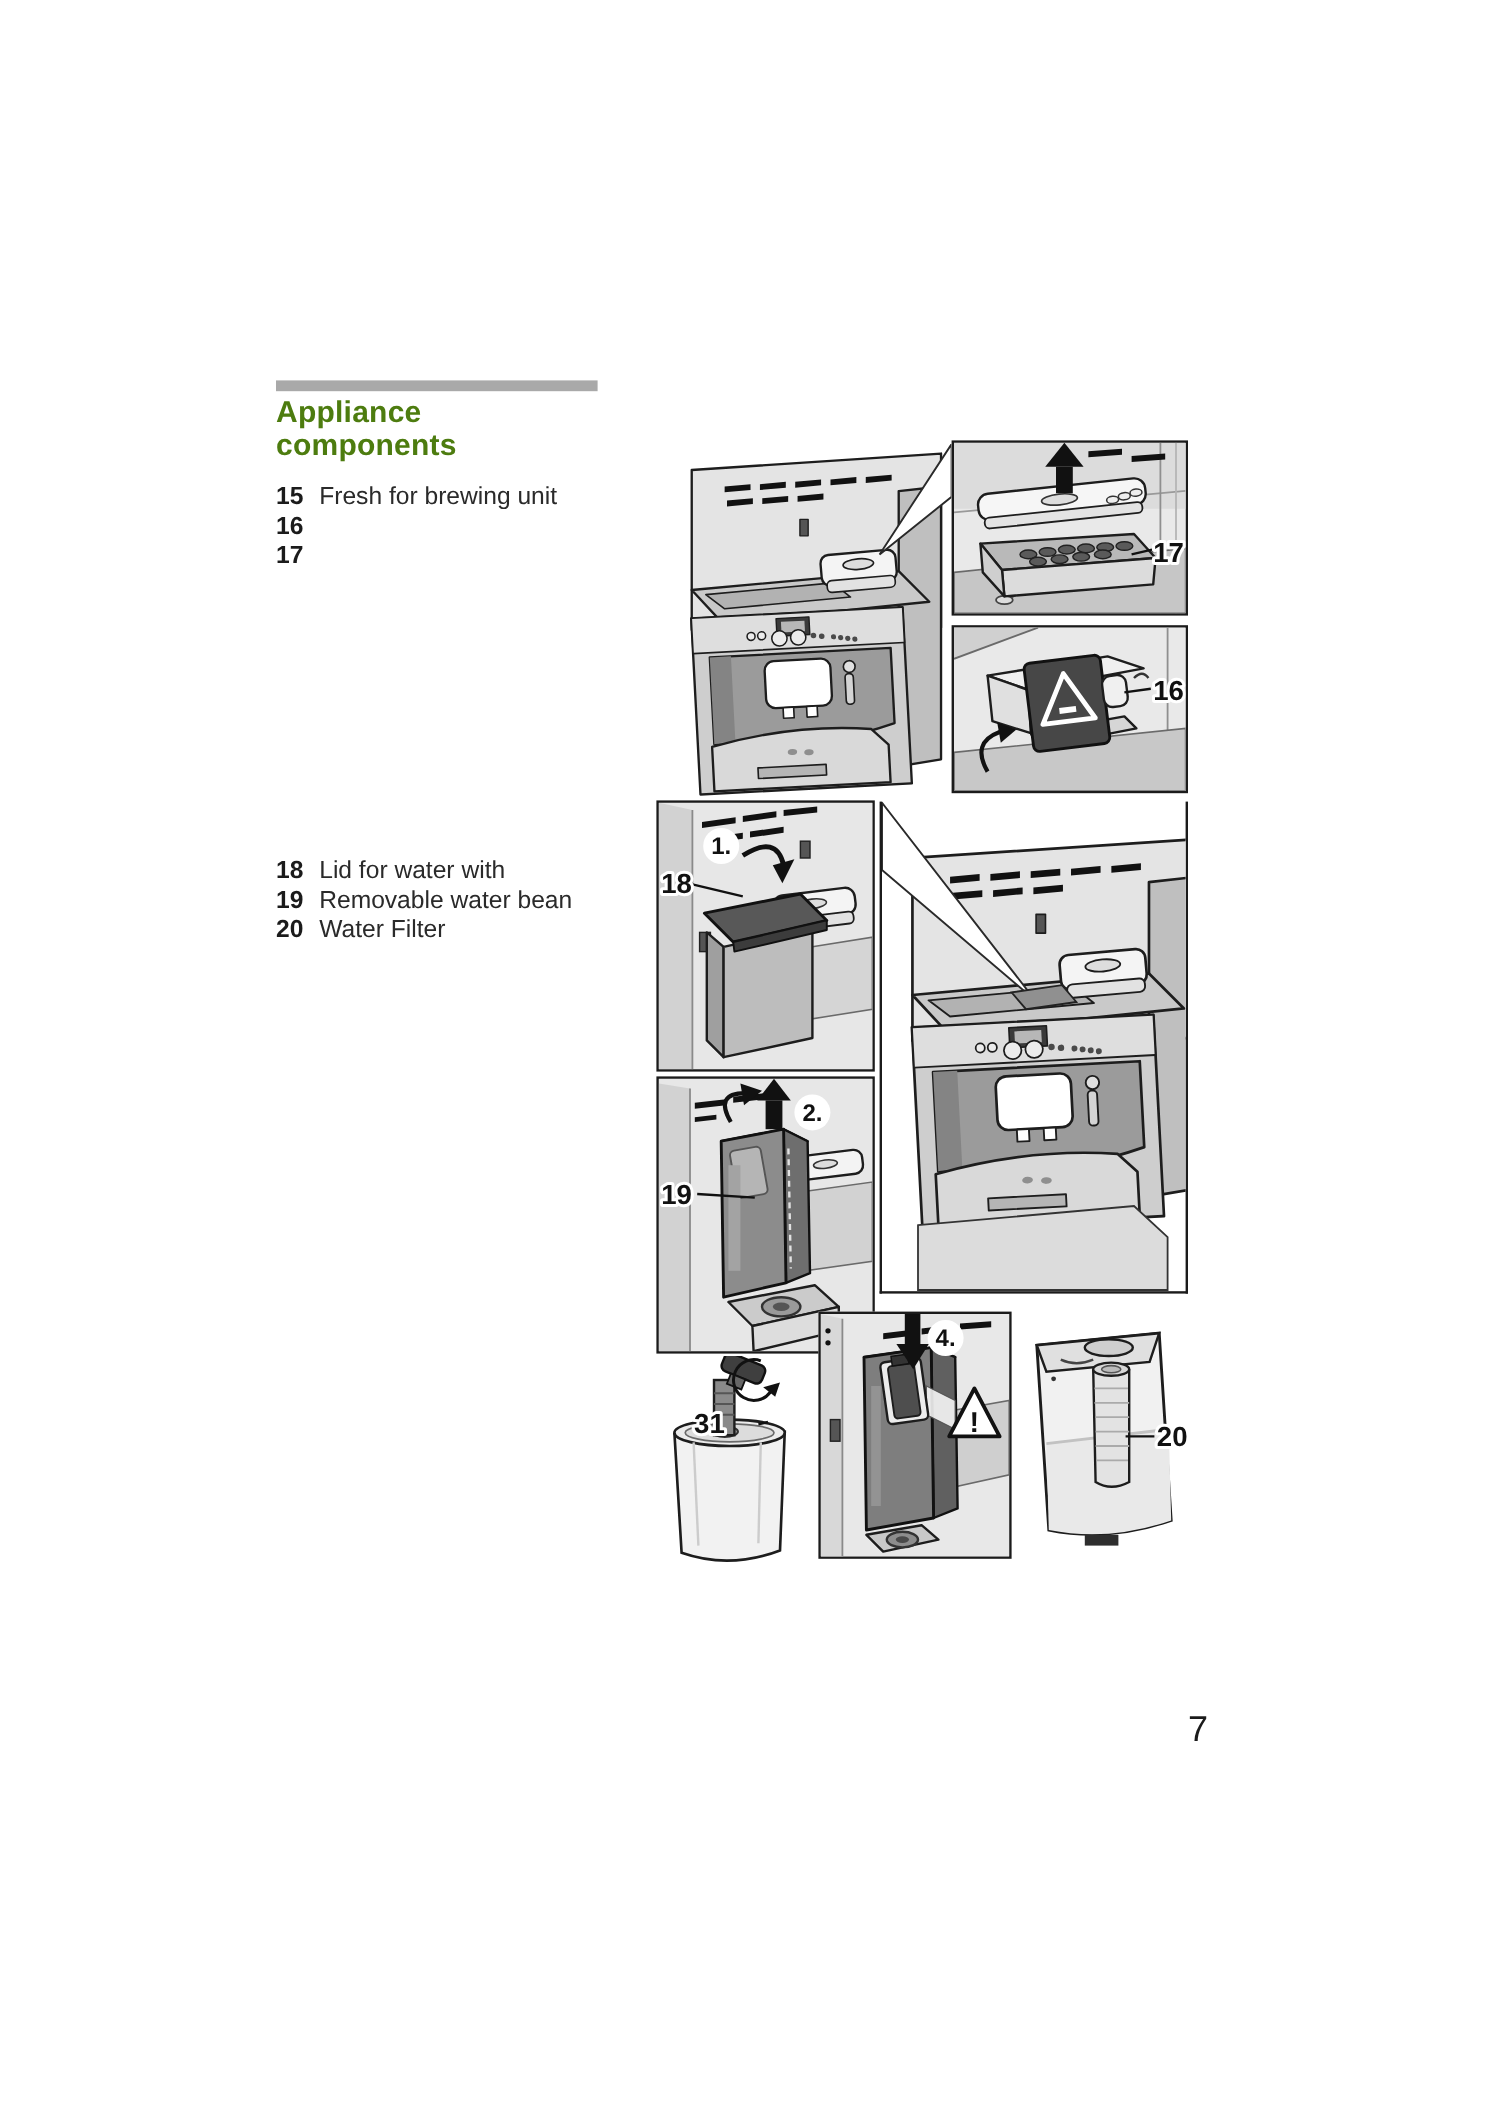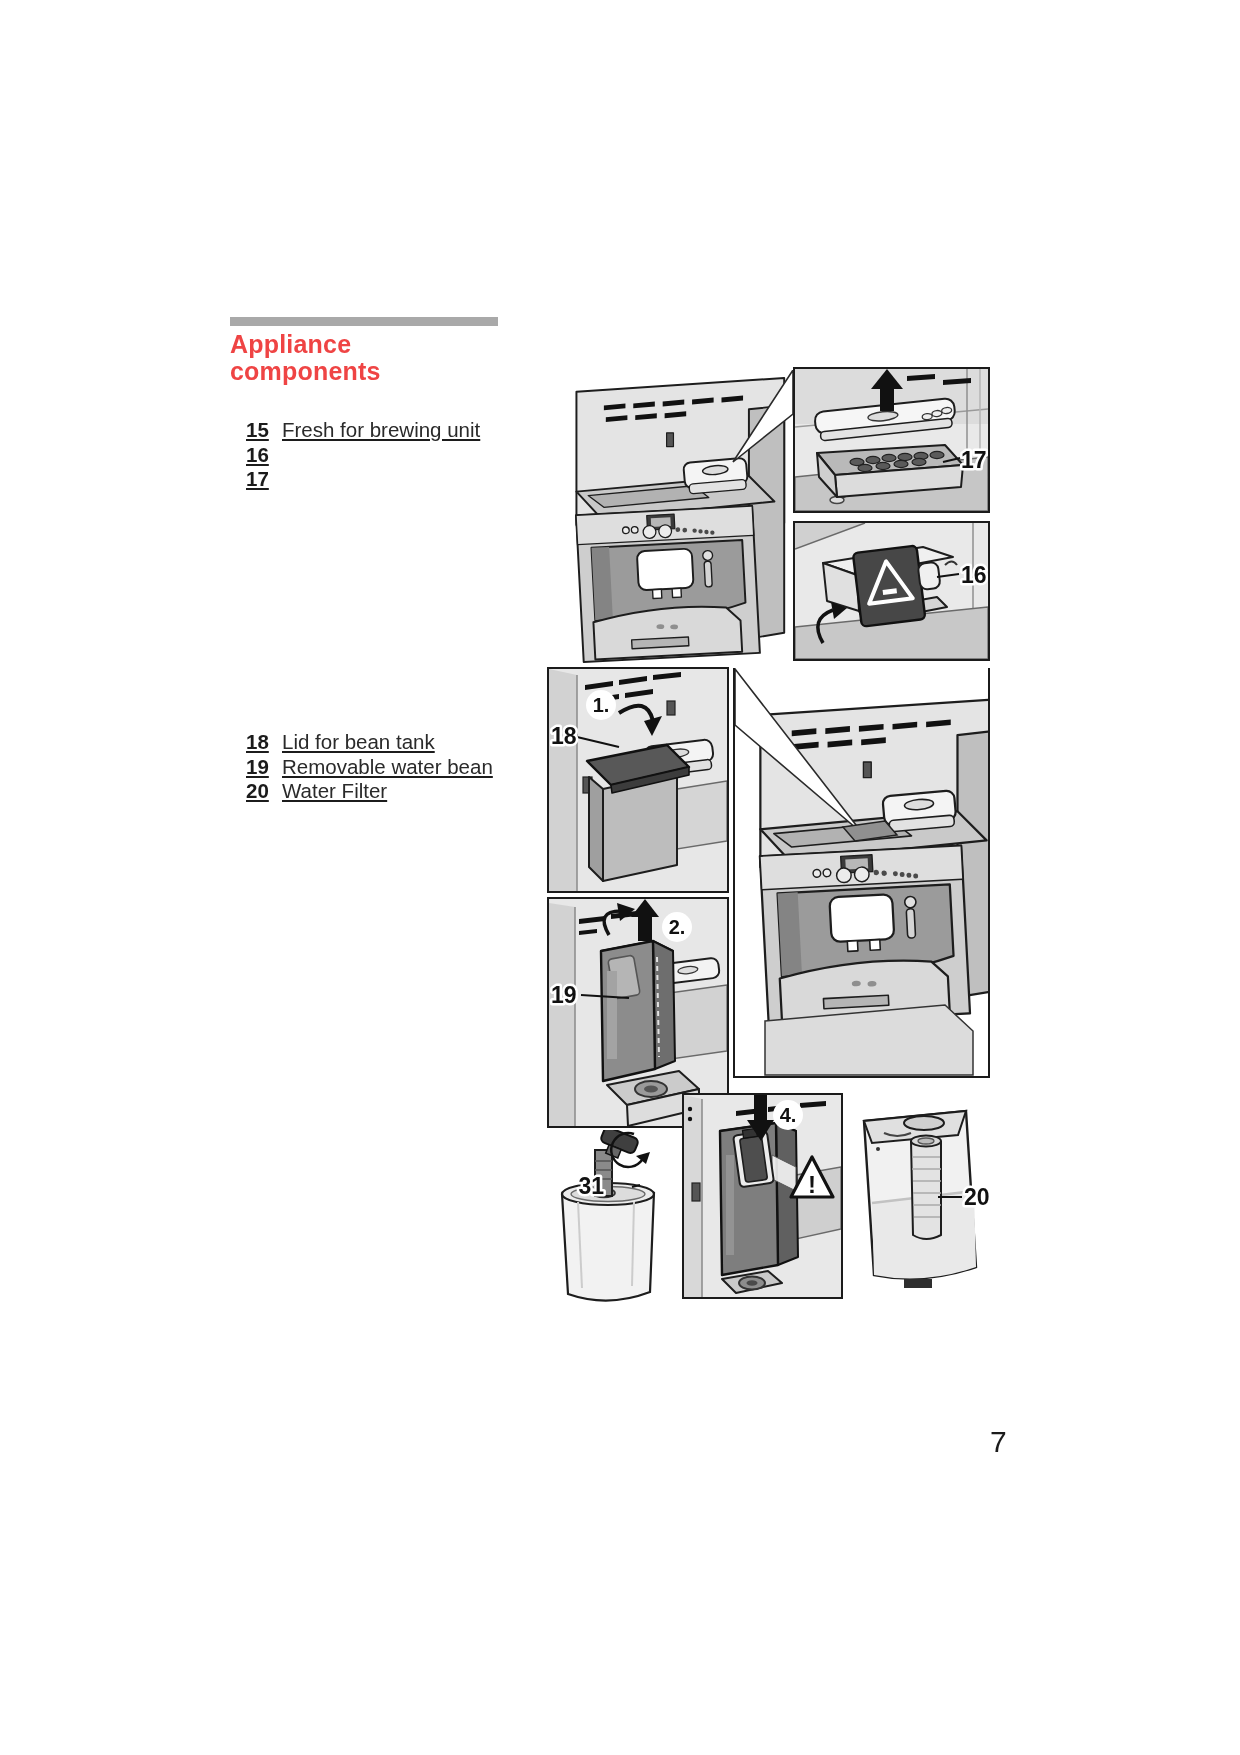--- a/index.html
+++ b/index.html
@@ -1,21 +1,21 @@
 <!DOCTYPE html>
 <html><head>
 <meta charset="utf-8">
 <style>
   html,body{margin:0;padding:0;background:#fff;}
   .page{position:relative;width:1240px;height:1755px;background:#ffffff;overflow:hidden;
         font-family:"Liberation Sans",sans-serif;color:#1c1c1c;}
   .rule{position:absolute;left:230px;top:317px;width:268px;height:9px;background:#a9a9a9;}
   h1.title{position:absolute;left:230px;top:331px;margin:0;font-size:25px;line-height:27px;
-        font-weight:bold;white-space:pre-line;letter-spacing:.2px;color:#ef4444;}
-  ul.comp-list{position:absolute;left:230px;margin:16px;padding:0;list-style:none;width:280px;text-decoration:underline;}
+        font-weight:bold;white-space:pre-line;letter-spacing:.2px;color:#4d7c0f;}
+  ul.comp-list{position:absolute;left:230px;margin:0;padding:0;list-style:none;width:280px;}
   .list-1{top:402px;}
   .list-2{top:714px;}
   .comp-list li{display:flex;font-size:20.5px;line-height:24.5px;color:#2a2a2a;}
   .comp-list .num{flex:none;width:36px;font-weight:bold;color:#1b1b1b;}
   .comp-list .txt{white-space:pre-line;}
   .page-number{position:absolute;left:990px;top:1425px;font-size:30px;color:#1b1b1b;}
   .fig{position:absolute;background:#fff;}
   .fig svg{display:block;width:100%;height:100%;}
   .panel{border:2px solid #1b1b1b;box-sizing:border-box;}
   .panel-open-top{border:2px solid #1b1b1b;border-top:none;box-sizing:border-box;}
@@ -102,21 +102,21 @@
       <span class="num">16</span>
     </li>
     <li>
       <span class="num">17</span>
     </li>
   </ul>
 
   <ul class="comp-list list-2">
     <li>
       <span class="num">18</span>
-      <span class="txt">Lid for bean tank</span>
+      <span class="txt">Lid for water with</span>
     </li>
     <li>
       <span class="num">19</span>
       <span class="txt">Removable water bean</span>
     </li>
     <li>
       <span class="num">20</span>
       <span class="txt">Water Filter</span>
     </li>
   </ul>

